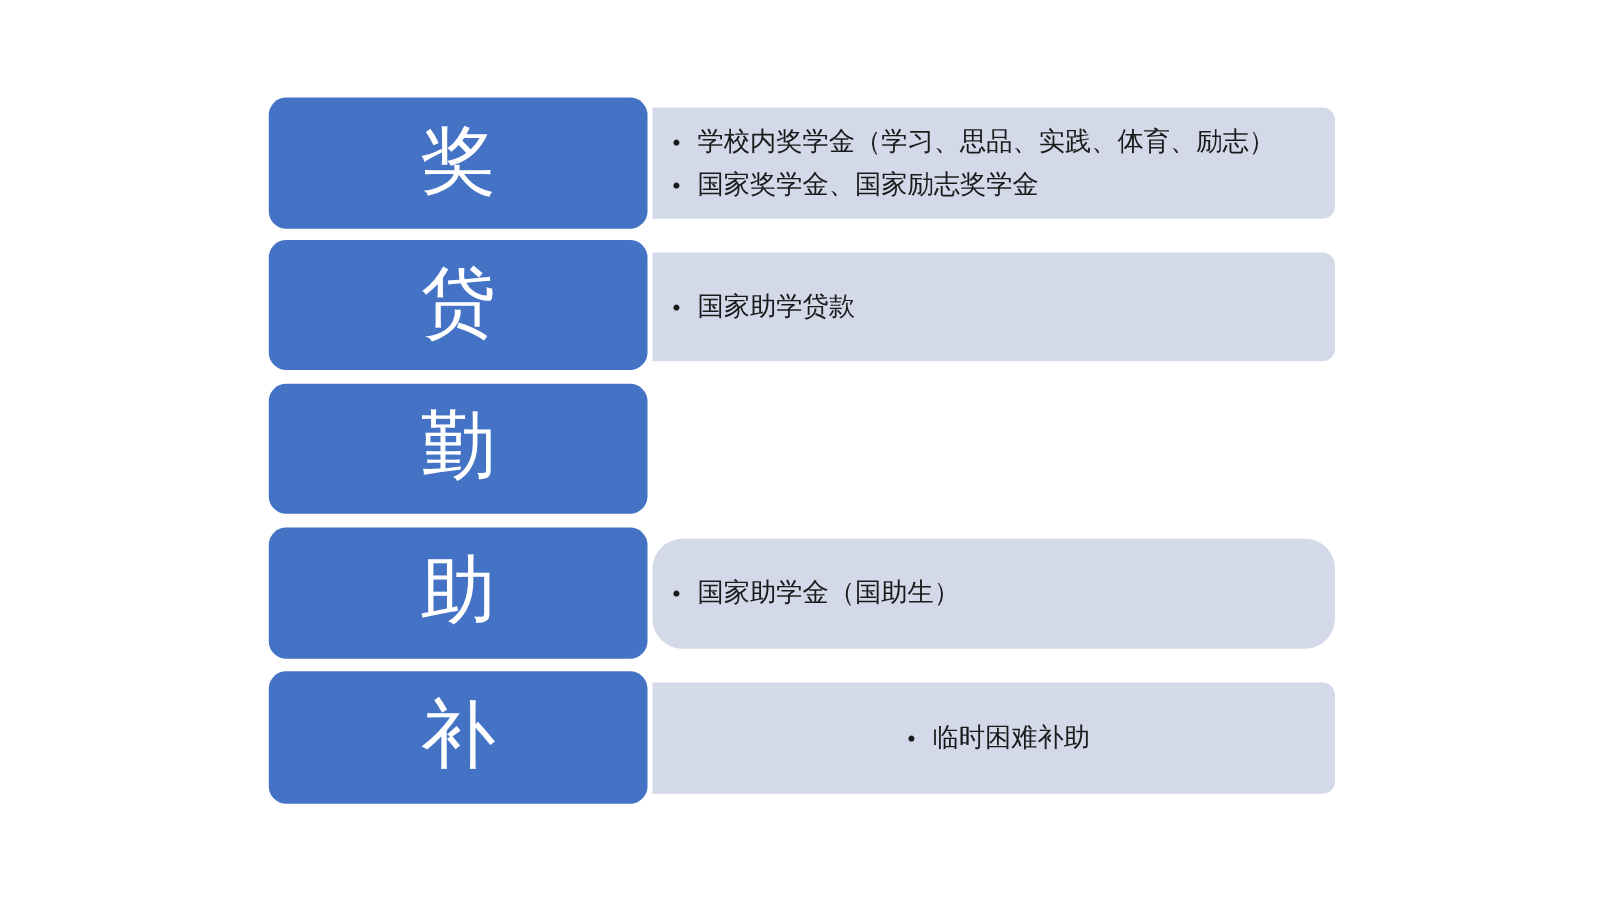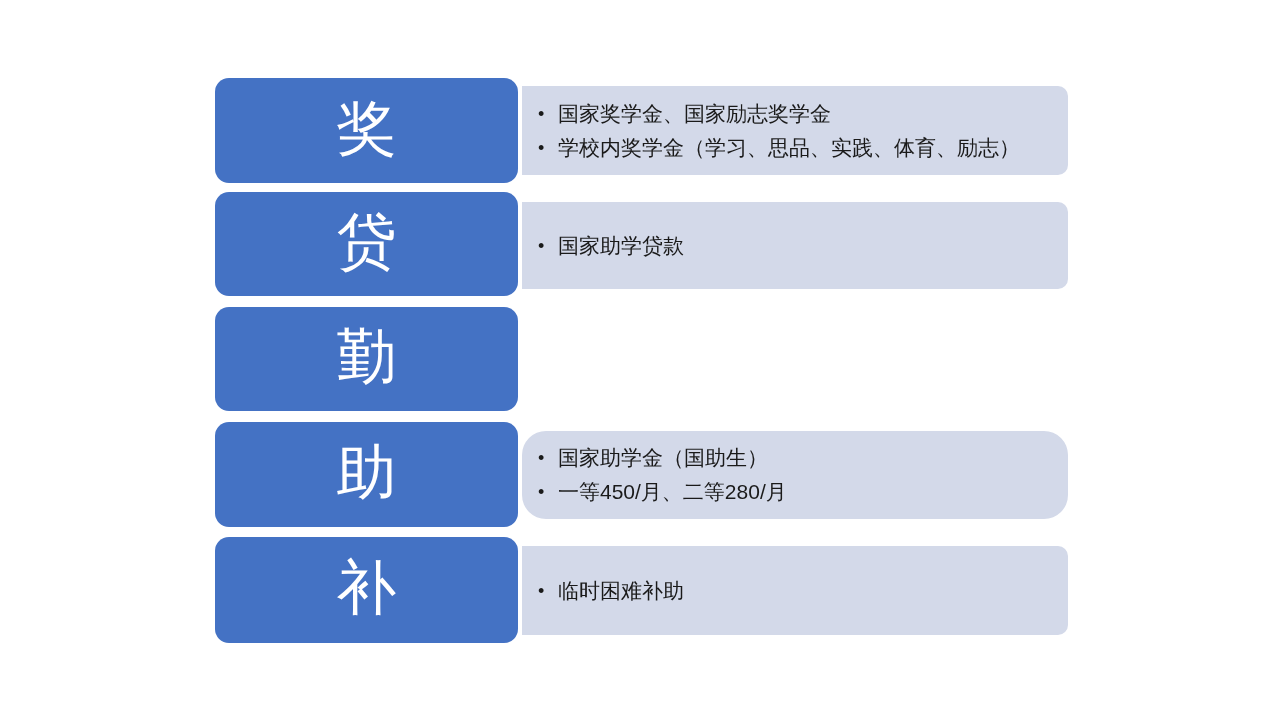--- a/index.html
+++ b/index.html
@@ -104,35 +104,35 @@
   #row-3 { top: 307px; height: 104px; }
   #row-3 .label-box { height: 104px; }
   #row-3 .desc-panel { top: 9px; height: 87px; }
 
   #row-4 { top: 422px; height: 105px; }
   #row-4 .label-box { height: 105px; }
   #row-4 .desc-panel { top: 9px; height: 88px; border-radius: 24px; }
 
   #row-5 { top: 537px; height: 106px; }
   #row-5 .label-box { height: 106px; }
-  #row-5 .desc-panel { top: 9px; height: 89px; }
+  #row-5 .desc-panel { top: 9px; height: 89px; align-items: center; }
 </style>
 </head>
 <body>
 
 <div id="slide">
 
   <div class="row" id="row-1">
     <div class="label-box">
       <span class="label-char">奖</span>
     </div>
     <div class="desc-panel">
       <ul class="bullets">
+        <li class="bullet-item">学校内奖学金（学习、思品、实践、体育、励志）</li>
         <li class="bullet-item">国家奖学金、国家励志奖学金</li>
-        <li class="bullet-item">学校内奖学金（学习、思品、实践、体育、励志）</li>
       </ul>
     </div>
   </div>
 
   <div class="row" id="row-2">
     <div class="label-box">
       <span class="label-char">贷</span>
     </div>
     <div class="desc-panel">
       <ul class="bullets">
@@ -147,21 +147,20 @@
     </div>
   </div>
 
   <div class="row" id="row-4">
     <div class="label-box">
       <span class="label-char">助</span>
     </div>
     <div class="desc-panel">
       <ul class="bullets">
         <li class="bullet-item">国家助学金（国助生）</li>
-        <li class="bullet-item">一等450/月、二等280/月</li>
       </ul>
     </div>
   </div>
 
   <div class="row" id="row-5">
     <div class="label-box">
       <span class="label-char">补</span>
     </div>
     <div class="desc-panel">
       <ul class="bullets">

